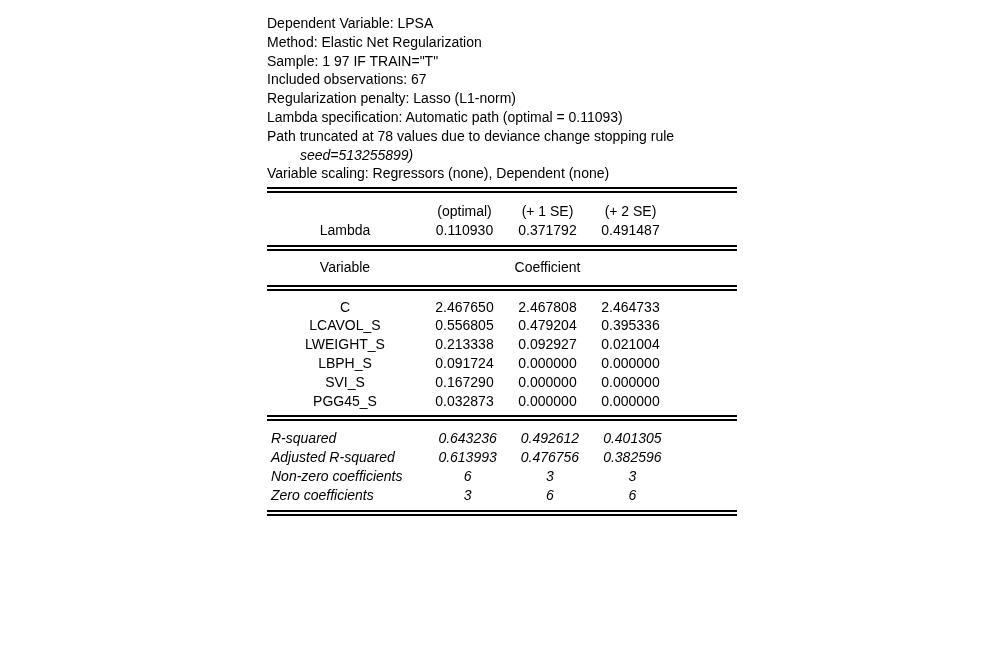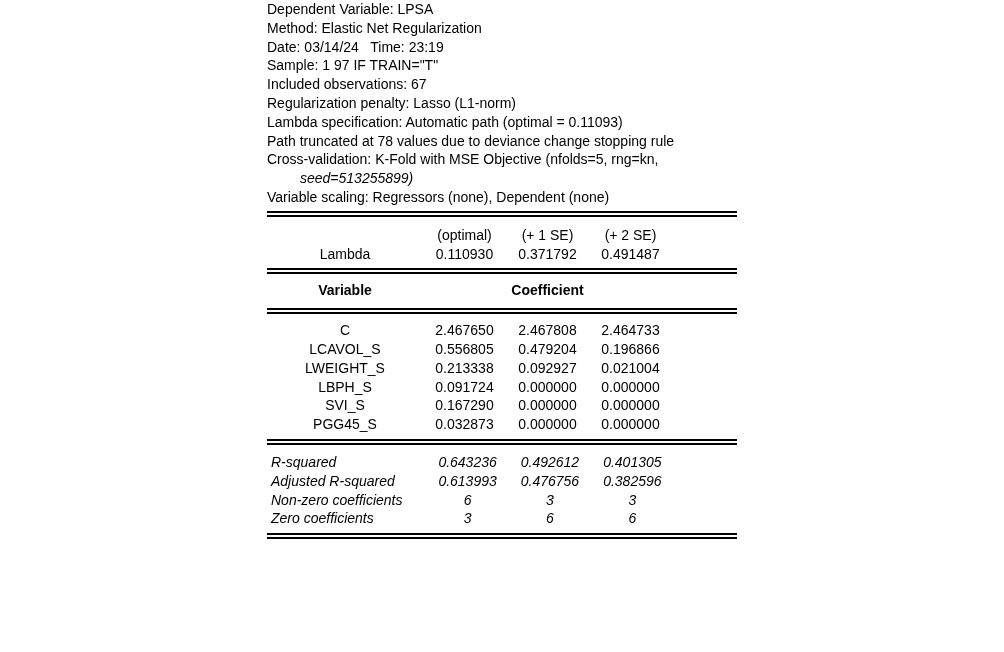--- a/index.html
+++ b/index.html
@@ -1,41 +1,39 @@
 <!DOCTYPE html>
 <html><head>
 <meta charset="utf-8">
 <style>
   html, body { margin:0; padding:0; background:#ffffff; }
   body { width:1004px; height:652px; position:relative; font-family:"Liberation Sans", sans-serif; font-size:14px; color:#000; }
-  .wrap { position:absolute; left:267px; top:0; width:470px; }
+  .wrap { position:absolute; left:267px; top:14px; width:470px; }
   .hdr { line-height:18.8px; white-space:nowrap; }
   .hdr .indent { padding-left:33px;font-style:italic; }
   .dbl { height:6px; border-top:2px solid #000; border-bottom:2px solid #000; box-sizing:border-box; }
   table { border-collapse:collapse; width:470px; }
   td { padding:0; height:18.8px; line-height:18.8px; white-space:nowrap; }
   .c0 { width:156px;margin-left:8px; }
   .c1, .c2, .c3 { width:83px; text-align:center; }
   .c4 { width:65px; }
   .center { text-align:center; }
 </style>
 </head>
 <body>
 
 <div class="wrap">
   <div class="hdr">
     <div>Dependent Variable: LPSA</div>
     <div>Method: Elastic Net Regularization</div>
-    <div style="white-space:pre">Date: 03/14/24   Time: 23:19</div>
     <div>Sample: 1 97 IF TRAIN="T"</div>
     <div>Included observations: 67</div>
     <div>Regularization penalty: Lasso (L1-norm)</div>
     <div>Lambda specification: Automatic path (optimal = 0.11093)</div>
     <div>Path truncated at 78 values due to deviance change stopping rule</div>
-    <div>Cross-validation: K-Fold with MSE Objective (nfolds=5, rng=kn,</div>
     <div class="indent">seed=513255899)</div>
     <div>Variable scaling: Regressors (none), Dependent (none)</div>
   </div>
 
   <div class="dbl" style="margin-top:4px;"></div>
 
   <table style="margin-top:9px;">
     <tbody>
         <tr>
       <td class="c0"></td>
@@ -49,21 +47,21 @@
       <td class="c1">0.110930</td>
       <td class="c2">0.371792</td>
       <td class="c3">0.491487</td>
       <td class="c4"></td>
     </tr>
   </tbody>
     </table>
 
   <div class="dbl" style="margin-top:5px;"></div>
 
-  <table style="margin-top:7px;font-weight:bold;">
+  <table style="margin-top:7px;">
     <tbody>
         <tr>
       <td class="c0 center">Variable</td>
       <td colspan="3" class="center">Coefficient</td>
       <td class="c4"></td>
     </tr>
   </tbody>
     </table>
 
   <div class="dbl" style="margin-top:8px;"></div>
@@ -74,21 +72,21 @@
       <td class="c0 center">C</td>
       <td class="c1">2.467650</td>
       <td class="c2">2.467808</td>
       <td class="c3">2.464733</td>
       <td class="c4"></td>
     </tr>
     <tr>
       <td class="c0 center">LCAVOL_S</td>
       <td class="c1">0.556805</td>
       <td class="c2">0.479204</td>
-      <td class="c3">0.196866</td>
+      <td class="c3">0.395336</td>
       <td class="c4"></td>
     </tr>
     <tr>
       <td class="c0 center">LWEIGHT_S</td>
       <td class="c1">0.213338</td>
       <td class="c2">0.092927</td>
       <td class="c3">0.021004</td>
       <td class="c4"></td>
     </tr>
     <tr>

